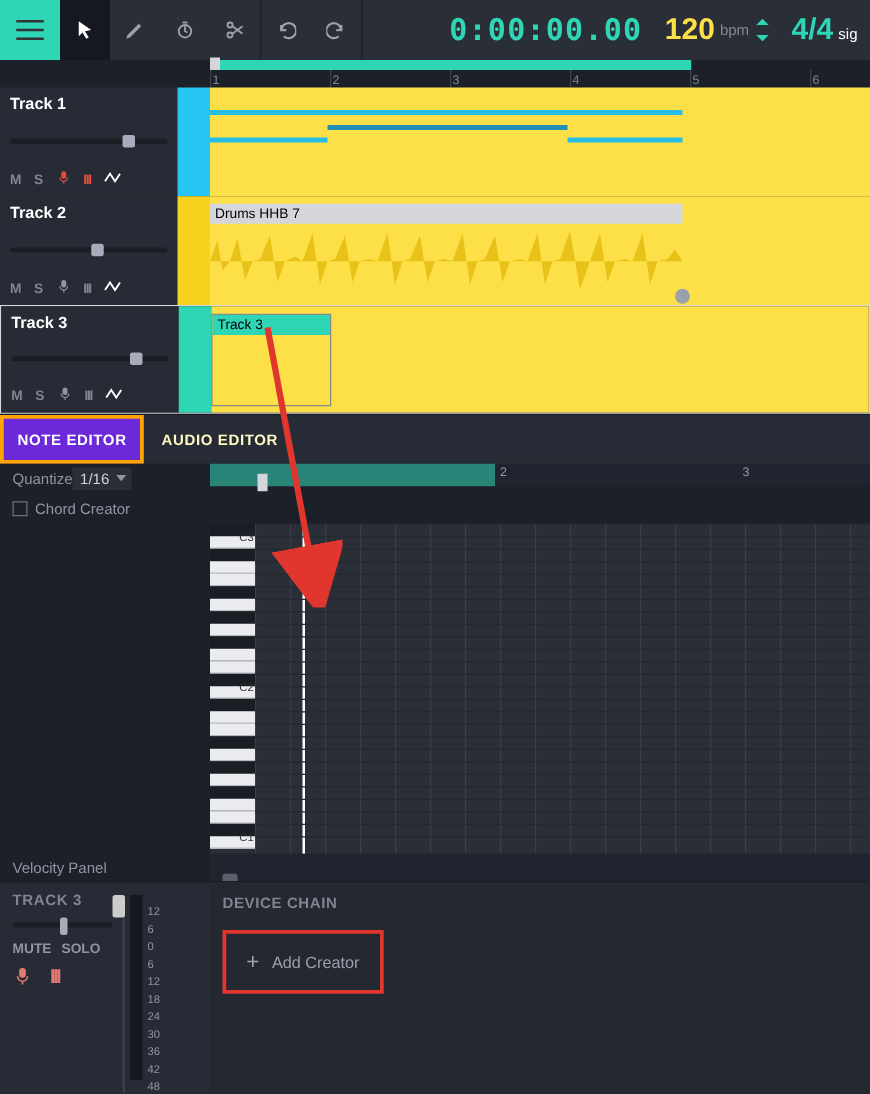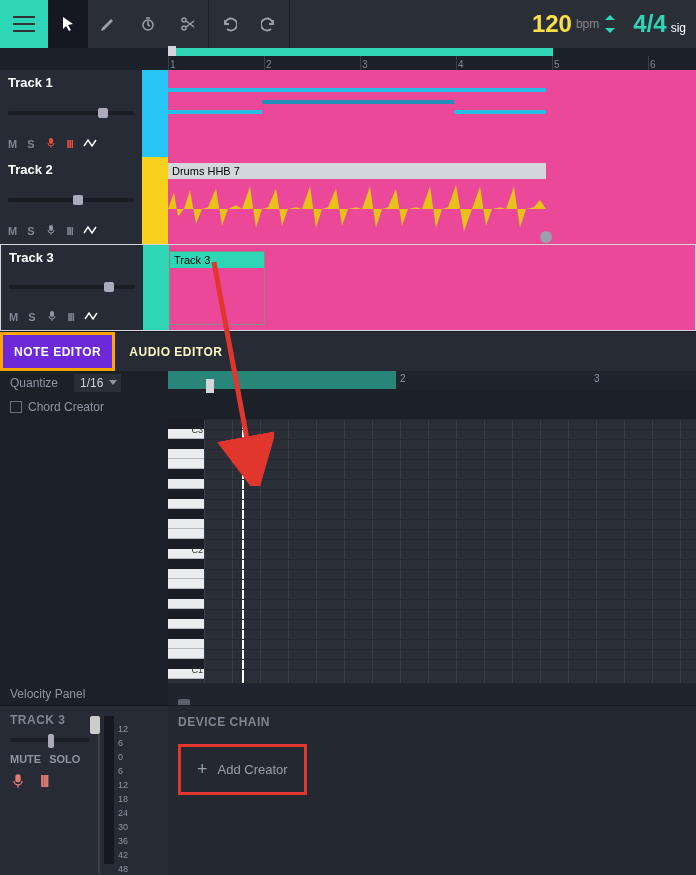--- a/index.html
+++ b/index.html
@@ -40,38 +40,38 @@
 
 .track-row{display:flex;height:87px;position:relative}
 .sidebar{width:142px;background:#272b35;padding:6px 8px;display:flex;flex-direction:column;justify-content:space-between}
 .sidebar .name{font:700 13px/1 sans-serif}
 .sidebar .slider{height:4px;background:#1a1d24;border-radius:2px;margin:8px 0;position:relative}
 .sidebar .slider .thumb{position:absolute;top:-3px;width:10px;height:10px;background:#aab;border-radius:2px}
 .sidebar .ctrls{display:flex;gap:10px;align-items:center;color:#7f8592;font-size:11px;font-weight:700}
 .sidebar .ctrls .mic{color:#e74c3c}
 .sidebar .ctrls .sw{color:#e74c3c}
 .color-strip{width:26px}
-.lane{flex:1;position:relative;background:#ec4899}
+.lane{flex:1;position:relative;background:#fde047}
 .track-row.t1 .color-strip{background:#26c5f2}
 .track-row.t2 .color-strip{background:#f7d11e}
 .track-row.t3 .color-strip{background:#2fd6b5}
 .track-row.t3{border:1px solid #d4d6db}
 
 .clip{position:absolute;top:6px;height:74px;border:1px solid #888}
 .clip .label{background:#d4d6db;color:#000;font-size:11px;padding:2px 4px}
 
 
 .tabs-row{display:flex;height:40px;background:#272b35;border-top:1px solid #151821}
 .tabs-row .left-pane{width:168px;background:#272b35;display:flex;align-items:center;padding:0 10px;color:#7f8592;font:700 12px/1 sans-serif;letter-spacing:0.5px}
 .tabs-row .tab{display:flex;align-items:center;padding:0 14px;color:#fef9c3;font:700 12px/1 sans-serif;letter-spacing:0.5px}
 .tabs-row .tab.active{color:#fff;background:#6d28d9;outline:3px solid #ffa500;outline-offset:-3px}
 
 
 .qrow{display:flex;align-items:center;height:24px;padding:4px 10px;background:#1c2029}
-.qrow .lbl{color:#8f95a3;font-size:12px;margin-right:16px}
+.qrow .lbl{color:#8f95a3;font-size:12px;margin-right:0}
 .qrow .sel{background:#2a2e37;color:#cfd3dc;font-size:12px;padding:2px 18px 2px 6px;position:relative}
 .qrow .sel:after{content:"";position:absolute;right:4px;top:6px;border-left:4px solid transparent;border-right:4px solid transparent;border-top:5px solid #8f95a3}
 
 .chordrow{height:24px;padding:4px 10px;background:#1c2029;display:flex;align-items:center;color:#8f95a3;font-size:12px}
 .chordrow .cb{width:12px;height:12px;border:1px solid #6a6f7b;margin-right:6px}
 
 
 .note-area{display:flex;height:300px}
 .note-area .left{width:168px;background:#1c2029}
 .piano-roll{flex:1;display:flex;position:relative}
@@ -160,20 +160,21 @@
       </div>
     <div class="btn">
         <svg viewBox="0 0 16 16">
           <path d="M12 8a6 6 0 1 0-2 5" fill="none" stroke="#9aa0ac" stroke-width="1.8"></path>
           <path d="M12 4v4H8" fill="none" stroke="#9aa0ac" stroke-width="1.8"></path>
         </svg>
       </div>
   </div>
   <div class="divider"></div>
   <div class="time-display">
+    <span class="time">0:00:00.00</span>
     <span class="tempo">
       <span class="bpm">120</span>
       <span class="lbl">bpm</span>
       <span class="updown"></span>
     </span>
     <span class="sig">
       <span class="n">4</span>
         <span class="n">/</span>
         <span class="n">4</span>
       <span class="s">sig</span>

